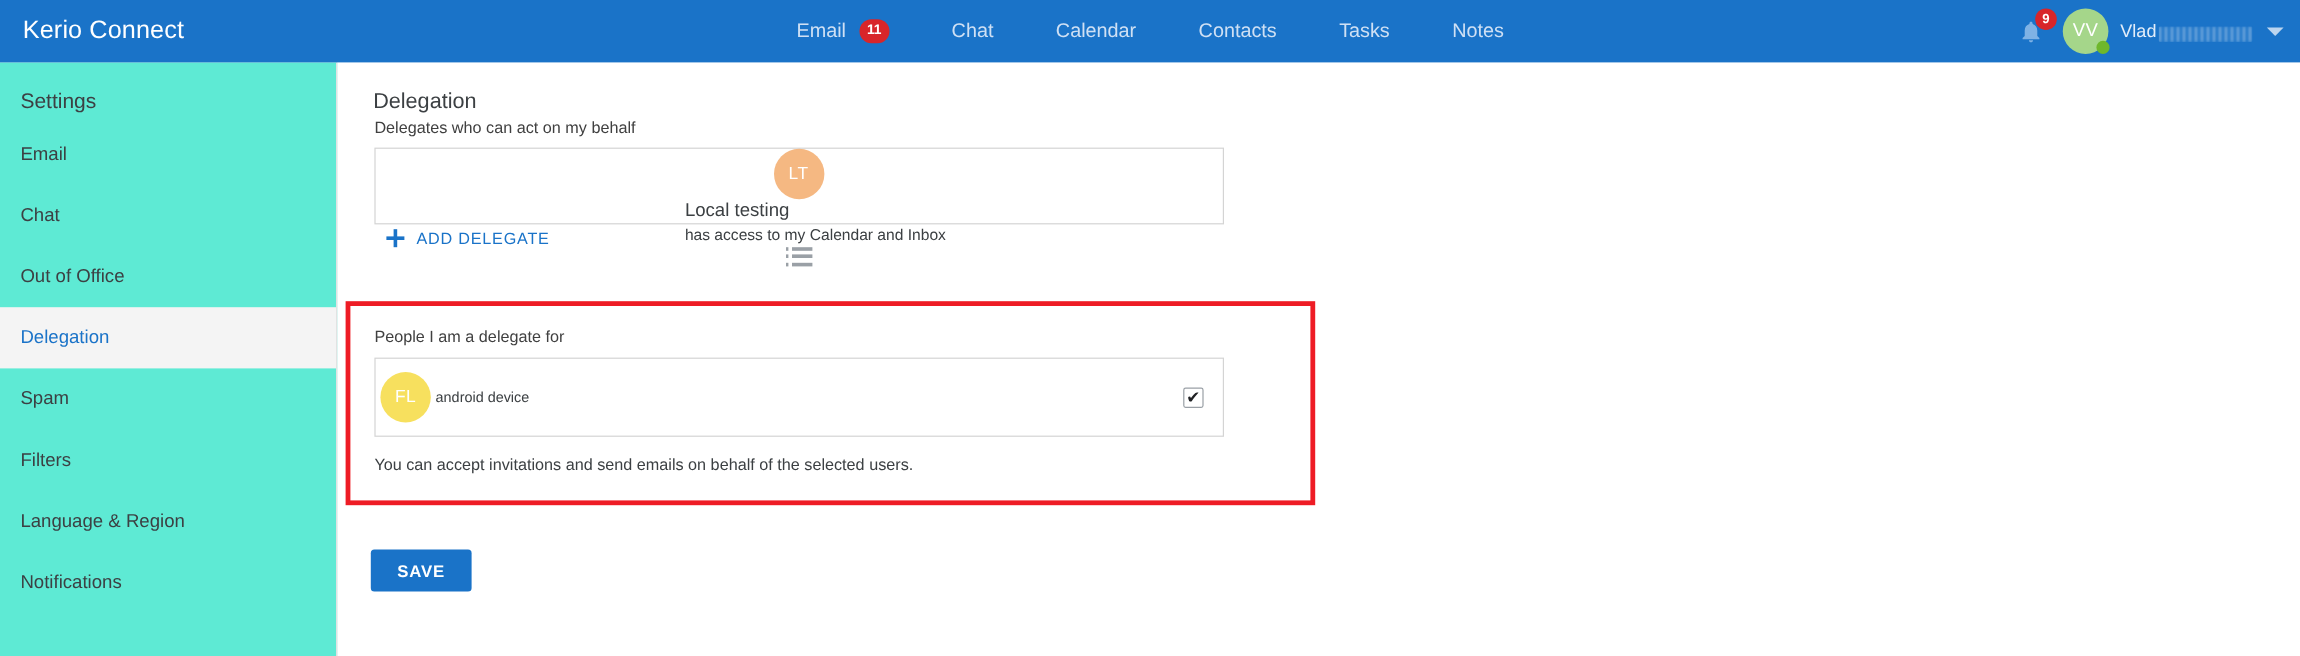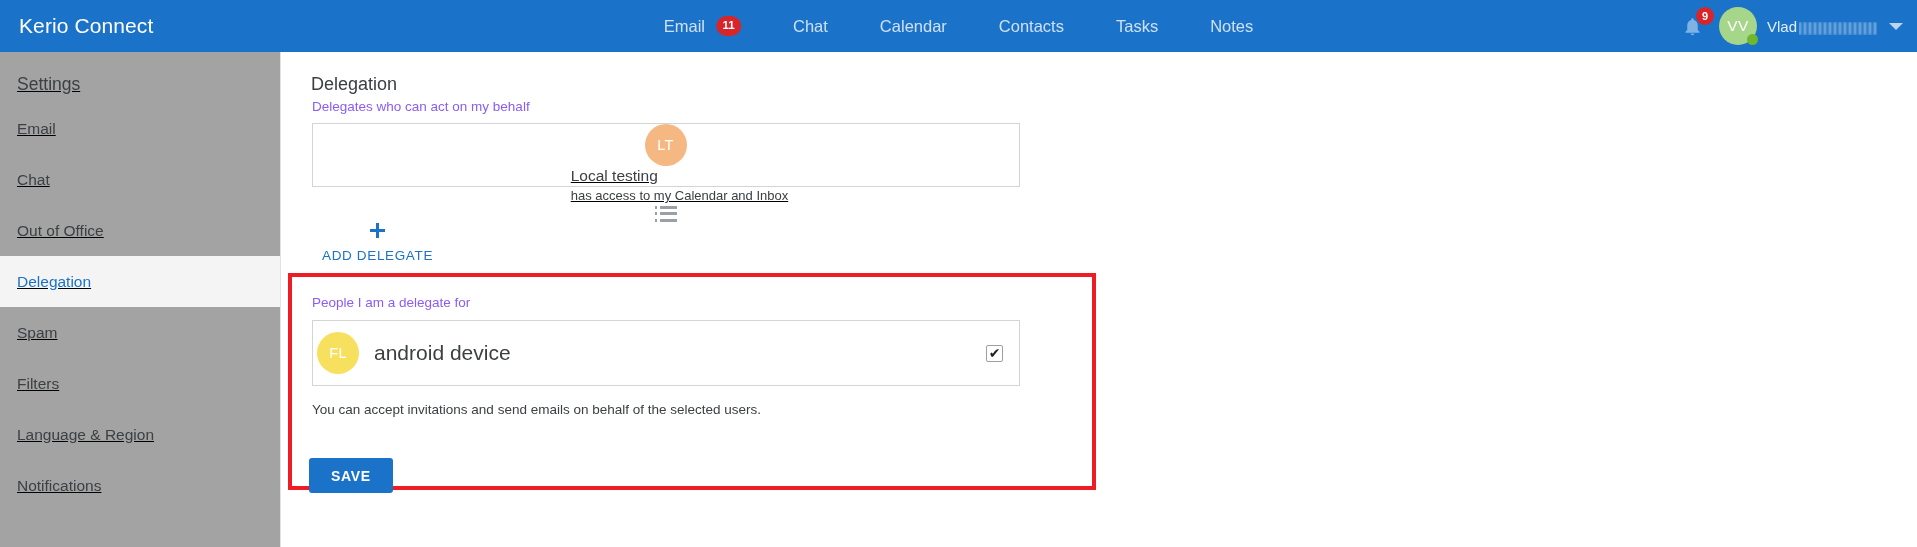--- a/index.html
+++ b/index.html
@@ -143,23 +143,22 @@
     cursor: pointer;
   }
 
   
   .body-wrap { display: flex; height: 495px; width: 100%; }
 
   .sidebar {
     width: 281px;
     min-width: 281px;
     border-right: 1px solid #e2e2e2;
-    background: #a3a3a3;
+    background: #5eead4;
     padding-top: 0px;
-    text-decoration: underline;
   }
   .sidebar-title {
     font-size: 17.5px;
     color: #3c4043;
     padding: 22px 0 8px 17px;
     font-weight: 400;
   }
   .side-item {
     font-size: 15.5px;
     color: #3c4043;
@@ -181,21 +180,21 @@
   }
   .page-title {
     font-size: 18px;
     color: #3c4043;
     margin: 0 0 4px 0;
     font-weight: 400;
     padding-left: 8px;
   }
   .section-label {
     font-size: 13.5px;
-    color: #8b5cf6;
+    color: #404040;
     padding-left: 9px;
     margin-bottom: 9px;
   }
   .card {
     width: 708px;
     border: 1px solid #d4d4d4;
     background: #fff;
     display: flex;
     align-items: center;
     margin-left: 9px;
@@ -208,24 +207,24 @@
     border-radius: 50%;
     display: flex; align-items: center; justify-content: center;
     color: #ffffff;
     font-size: 14.5px;
     flex-shrink: 0;
     letter-spacing: 0.4px;
   }
   .av-peach { background: #f5b882; }
   .av-yellow { background: #f7e05e; }
 
-  .card-texts { margin-left: 28px; flex: 1; min-width: 0; text-decoration: underline; }
+  .card-texts { margin-left: 28px; flex: 1; min-width: 0; }
   .card-title { font-size: 15.5px; color: #3c4043; line-height: 1.3; }
   .card-sub { font-size: 13px; color: #3c4043; line-height: 1.5; }
-  .card-single-title { font-size: 21px; color: #3c4043; margin-left: 15px; flex: 1; }
+  .card-single-title { font-size: 12px; color: #3c4043; margin-left: 4px; flex: 1; }
 
   .list-icon {
     width: 22px; height: 16px;
     display: flex; flex-direction: column; justify-content: space-between;
     cursor: pointer;
     flex-shrink: 0;
   }
   .list-icon i {
     display: block;
     height: 3px;
@@ -253,41 +252,40 @@
   .checkbox span { font-size: 14px; color: #202124; line-height: 1; margin-top: -1px; }
 
   .add-delegate {
     display: inline-flex;
     align-items: center;
     gap: 10px;
     color: #1a73c8;
     font-size: 13.5px;
     letter-spacing: 0.65px;
     cursor: pointer;
-    margin: 36px 0 0 19px;
+    margin: 4px 0 0 19px;
     font-weight: 500;
-    flex-direction: column;
   }
   .plus-icon {
     position: relative;
     width: 15px; height: 15px;
     flex-shrink: 0;
   }
   .plus-icon::before, .plus-icon::after {
     content: ""; position: absolute; background: #1a73c8;
   }
   .plus-icon::before { left: 0; top: 6px; width: 15px; height: 2.5px; }
   .plus-icon::after { top: 0; left: 6px; height: 15px; width: 2.5px; }
 
   .red-box {
     position: absolute;
     left: 7px;
-    top: 221px;
+    top: 199px;
     width: 808px;
-    height: 217px;
+    height: 170px;
     border: 4px solid #ee1c25;
     background: #ffffff;
     padding: 18px 0 0 19px;
   }
   .red-box .section-label { padding-left: 1px; margin-bottom: 10px; }
   .red-box .card { margin-left: 1px; }
   .helper-text {
     font-size: 13.5px;
     color: #3c4043;
     margin-top: 16px;

